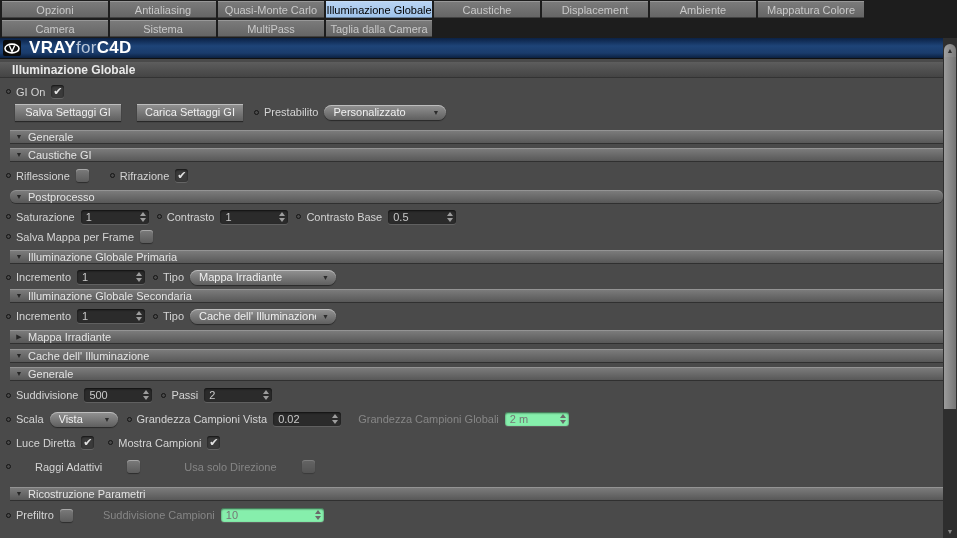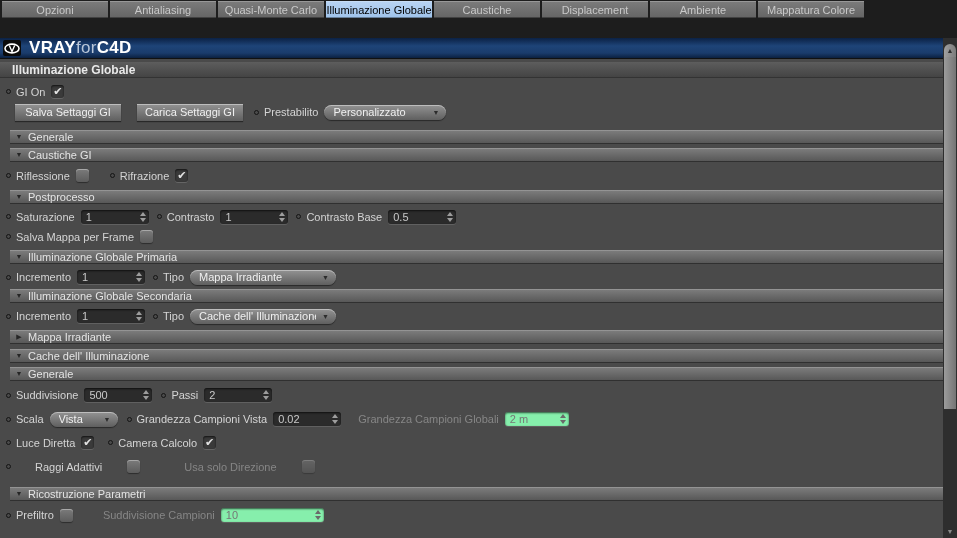--- a/index.html
+++ b/index.html
@@ -137,20 +137,26 @@
   <div class="tabrow">
     <div class="tab">Opzioni</div>
     <div class="tab">Antialiasing</div>
     <div class="tab">Quasi-Monte Carlo</div>
     <div class="tab active">Illuminazione Globale</div>
     <div class="tab">Caustiche</div>
     <div class="tab">Displacement</div>
     <div class="tab">Ambiente</div>
     <div class="tab">Mappatura Colore</div>
   </div>
+  <div class="tabrow">
+    <div class="tab">Camera</div>
+    <div class="tab">Sistema</div>
+    <div class="tab">MultiPass</div>
+    <div class="tab">Taglia dalla Camera</div>
+  </div>
 </div>
 
 <div class="vraybar">
   <div class="logobox">
     <svg width="16" height="13" viewBox="0 0 24 16">
       <ellipse cx="12" cy="8" rx="10.5" ry="6.5" fill="none" stroke="#ffffff" stroke-width="2.4"></ellipse>
       <path d="M8 3.5 L12 12.5 L16 3.5" fill="none" stroke="#ffffff" stroke-width="2"></path>
     </svg>
   </div>
   <div class="brand">
@@ -201,21 +207,21 @@
     <span class="dot"></span>
     <span class="lbl">Riflessione</span>
     <span class="cb un"></span>
     <span class="dot" style="margin-left:21px;"></span>
     <span class="lbl">Rifrazione</span>
     <span class="cb checked">
         <span class="chk">✔</span>
       </span>
   </div>
 
-  <div class="secbar" style="margin-top:7px;">
+  <div class="secbar" style="margin-top:7px;border-radius:6px;">
     <span class="tri">▼</span>
     <span>Postprocesso</span>
   </div>
 
   <div class="row" style="margin-top:6px;">
     <span class="dot"></span>
     <span class="lbl">Saturazione</span>
     <span class="spin">
       <span class="spinval">1</span>
       <span class="arrows">
@@ -357,21 +363,21 @@
     </span>
   </div>
 
   <div class="row" style="margin-top:8px;">
     <span class="dot"></span>
     <span class="lbl">Luce Diretta</span>
     <span class="cb checked">
         <span class="chk">✔</span>
       </span>
     <span class="dot" style="margin-left:14px;"></span>
-    <span class="lbl">Camera Calcolo</span>
+    <span class="lbl">Mostra Campioni</span>
     <span class="cb checked">
         <span class="chk">✔</span>
       </span>
   </div>
 
   <div class="row" style="margin-top:9px;gap:19px;">
     <span class="dot"></span>
     <span class="lbl">Raggi Adattivi</span>
     <span class="cb un"></span>
     <span class="lbl dim" style="margin-left:25px;">Usa solo Direzione</span>

